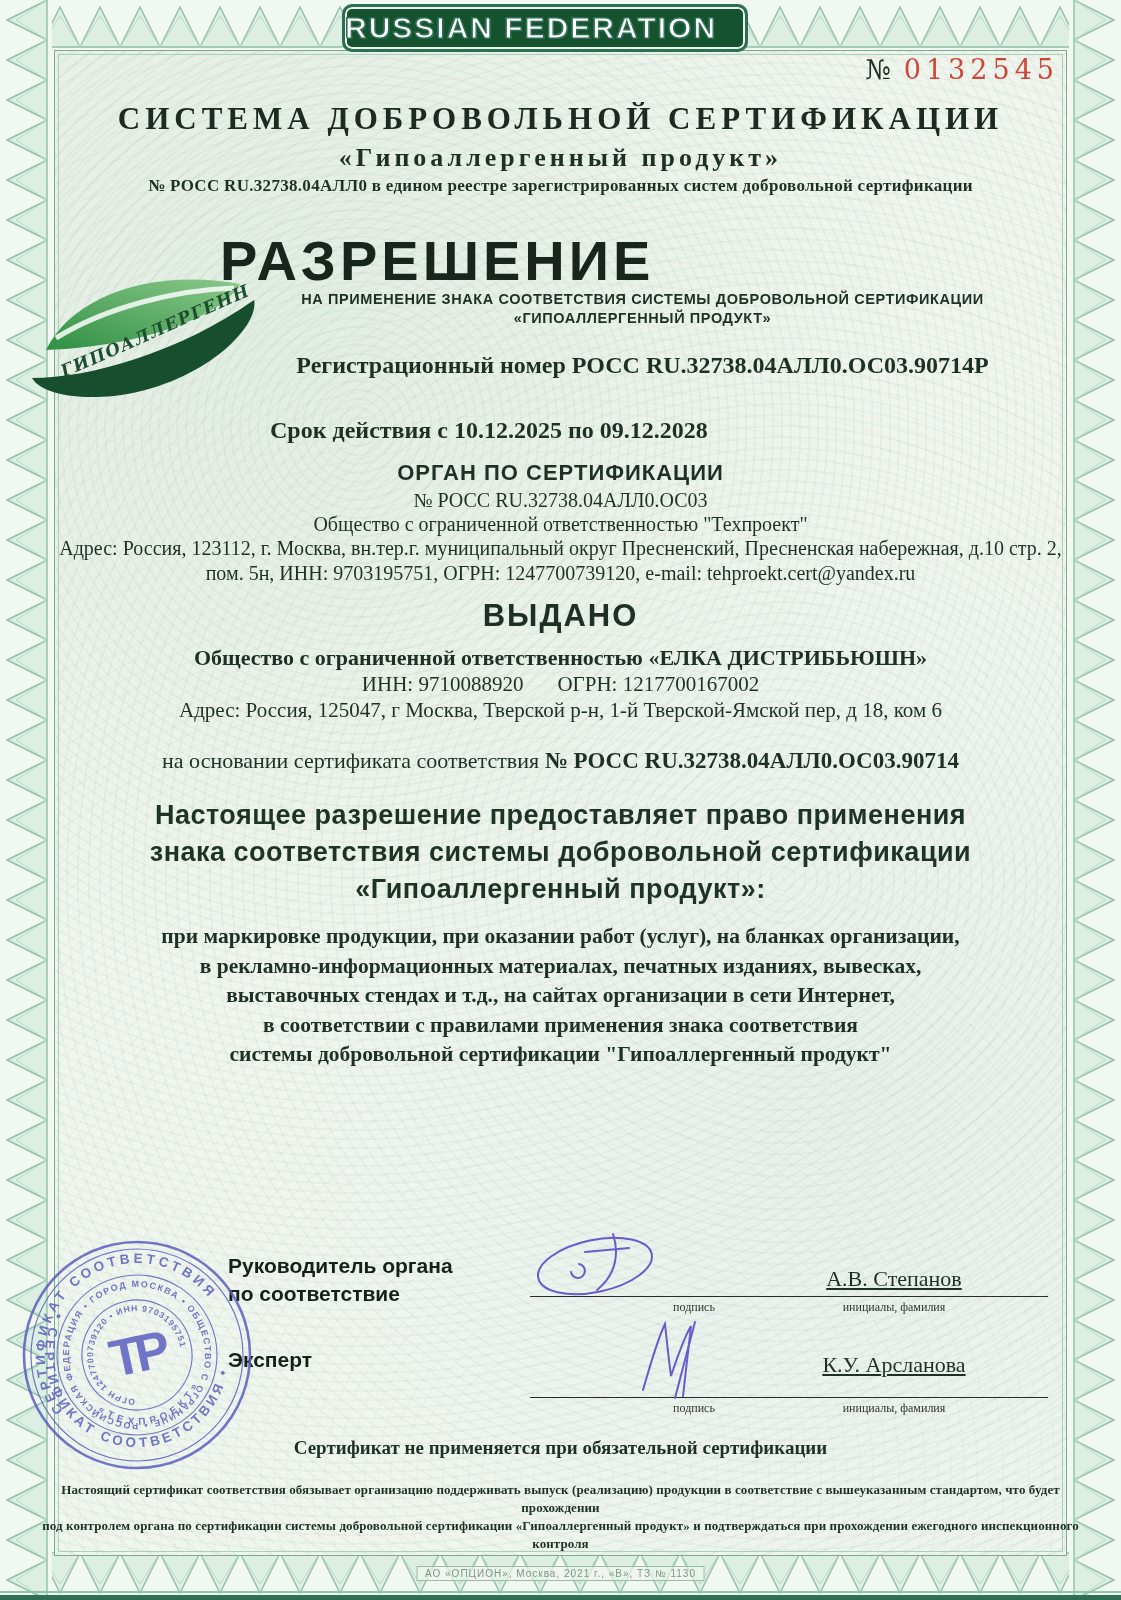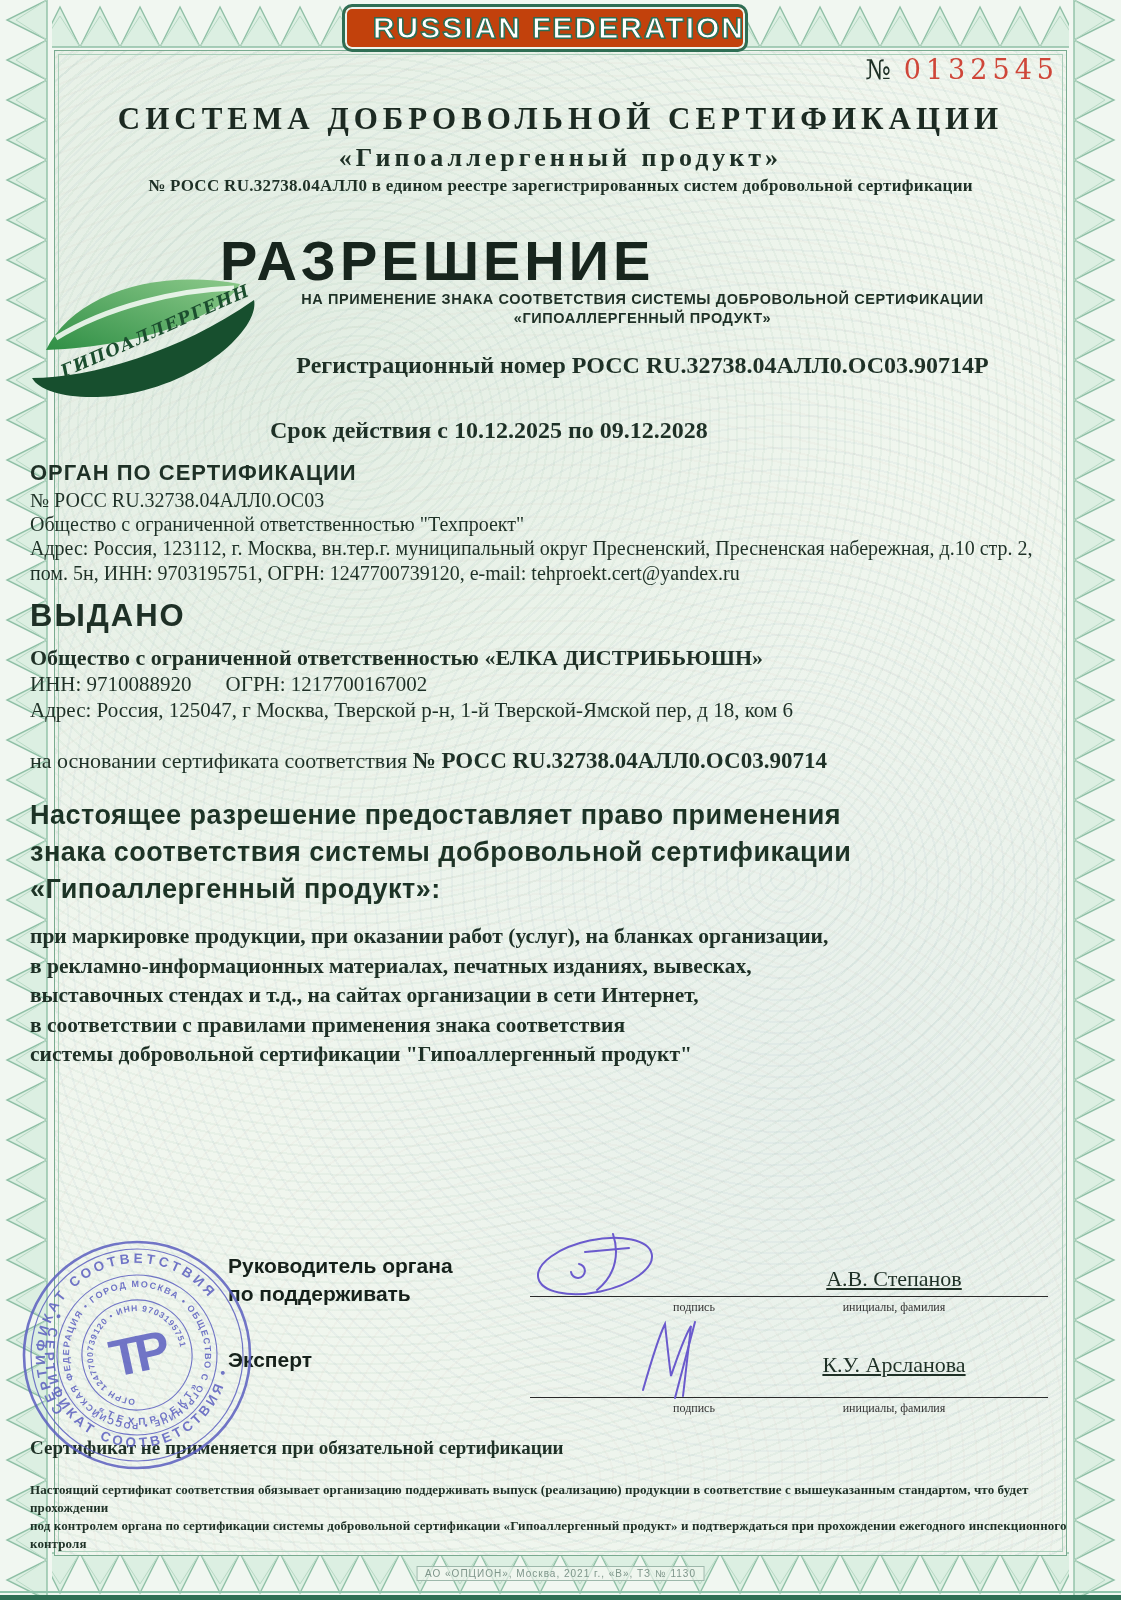--- a/index.html
+++ b/index.html
@@ -20,23 +20,23 @@
       radial-gradient(circle at 80% 70%, rgba(150,180,200,.10) 0, transparent 45%),
       repeating-radial-gradient(circle at 30% 25%, rgba(120,170,140,.08) 0 2px, transparent 2px 9px),
       repeating-radial-gradient(circle at 72% 55%, rgba(120,150,180,.07) 0 2px, transparent 2px 11px),
       repeating-radial-gradient(circle at 50% 95%, rgba(200,150,140,.05) 0 2px, transparent 2px 13px);
   }
   .layer{position:absolute;left:0;top:0;width:100%;height:100%;z-index:3;}
 
   
   .banner{
     position:absolute;left:342px;top:4px;width:400px;height:42px;
-    background:#c2410c;border:3px solid #2e6e54;border-radius:10px;
+    background:#14532d;border:3px solid #2e6e54;border-radius:10px;
     box-shadow:0 0 0 2px #eaf4ee inset;
-    display:flex;align-items:center;justify-content:flex-end;
+    display:flex;align-items:center;justify-content:flex-start;
   }
   .banner span{
     font-family:"Liberation Sans", sans-serif;font-weight:bold;font-size:30px;
     letter-spacing:2px;color:#ffffff;-webkit-text-stroke:1.2px #2e6e54;
     text-shadow:1px 1px 0 #2e6e54, -1px -1px 0 #2e6e54;
   }
   .cert-no{position:absolute;top:54px;right:62px;font-family:"DejaVu Serif", serif;font-size:27px;letter-spacing:2px;}
   .cert-no .num{color:#cf4639;letter-spacing:5px;text-align:right;}
 
   .sys-title{position:absolute;top:101px;left:0;width:100%;text-align:center;
@@ -50,21 +50,21 @@
   .perm-title{position:absolute;top:228px;left:0;width:100%;text-align:left;
     font-family:"Liberation Sans", sans-serif;font-weight:bold;font-size:56px;letter-spacing:4px;color:#17251d;}
   .perm-sub1{position:absolute;top:291px;left:0;width:100%;text-align:center;
     font-family:"Liberation Sans", sans-serif;font-weight:bold;font-size:14.5px;letter-spacing:.6px;}
   .perm-sub2{position:absolute;top:310px;left:0;width:100%;text-align:center;
     font-family:"Liberation Sans", sans-serif;font-weight:bold;font-size:14.5px;letter-spacing:.6px;}
   .reg-number{position:absolute;top:352px;left:0;width:100%;text-align:center;
     font-size:24px;font-weight:bold;}
   .validity{position:absolute;top:417px;left:50px;font-size:24px;font-weight:bold;}
 
-  .center-text{position:absolute;left:30px;width:1061px;}
+  .center-text{position:absolute;left:30px;width:1061px;text-align:center;}
   .h-sans{font-family:"Liberation Sans", sans-serif;font-weight:bold;}
 
   .organ-heading{top:460px;font-size:22px;letter-spacing:1px;}
   .organ-number{top:489px;font-size:20px;}
   .organ-company{top:513px;font-size:20px;}
   .organ-addr1{top:537px;font-size:20px;}
   .organ-addr2{top:562px;font-size:20px;}
 
   .issued-heading{top:598px;font-size:31px;letter-spacing:2px;}
   .issued-company{top:645px;font-size:22px;font-weight:bold;}
@@ -228,21 +228,21 @@
           <text font-size="10" letter-spacing="1">
             <textPath href="#stComp" startOffset="8%">« Т Е Х П Р О Е К Т »</textPath>
           </text>
           <text x="123" y="140" text-anchor="middle" font-size="52" letter-spacing="-6">ТР</text>
         </g>
       </g>
     </svg>
 
     <div class="sig-label" style="top:1252px">
       <div>Руководитель органа</div>
-      <div>по поддерживать</div>
+      <div>по соответствие</div>
     </div>
     <svg class="sig-svg" style="left:525px;top:1228px" width="150" height="75" viewBox="0 0 150 75">
       <g stroke="#6a5acd" stroke-width="2" fill="none" stroke-linecap="round">
         <ellipse cx="70" cy="38" rx="58" ry="26" transform="rotate(-12 70 38)"></ellipse>
         <path d="M88,6 C94,24 92,46 72,62"></path>
         <path d="M60,24 L104,20"></path>
         <path d="M46,44 a7,7 0 1 0 8,-8"></path>
       </g>
     </svg>
     <div class="sig-line" style="left:530px;top:1296px;width:328px"></div>

